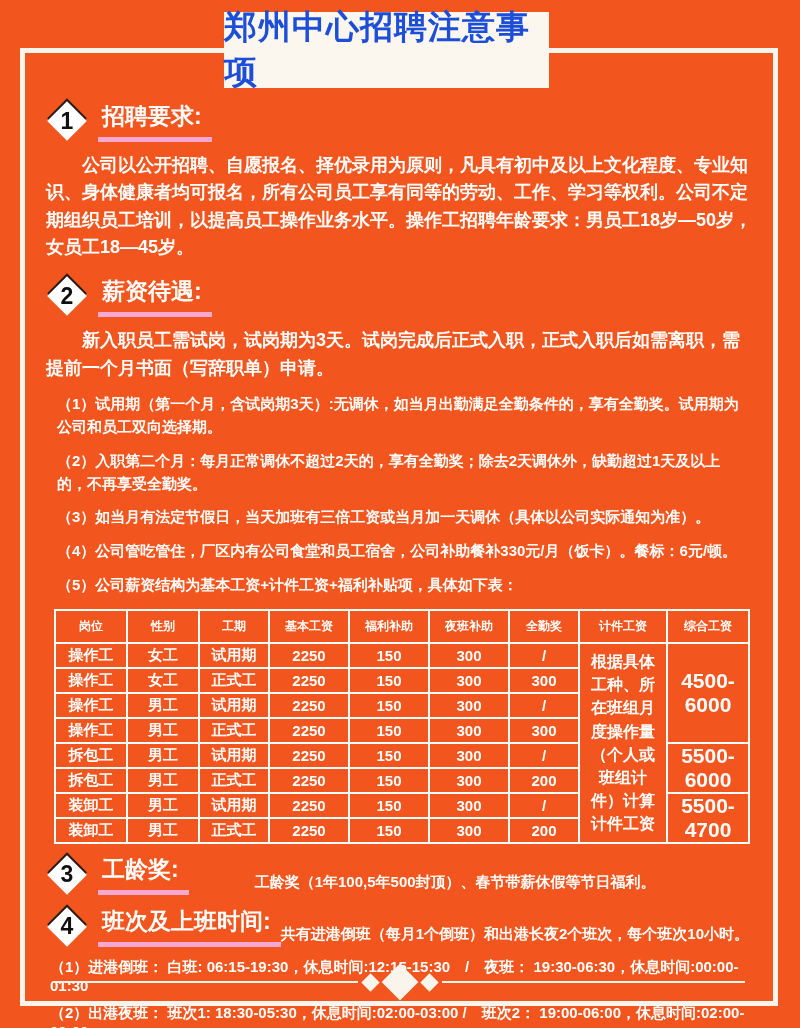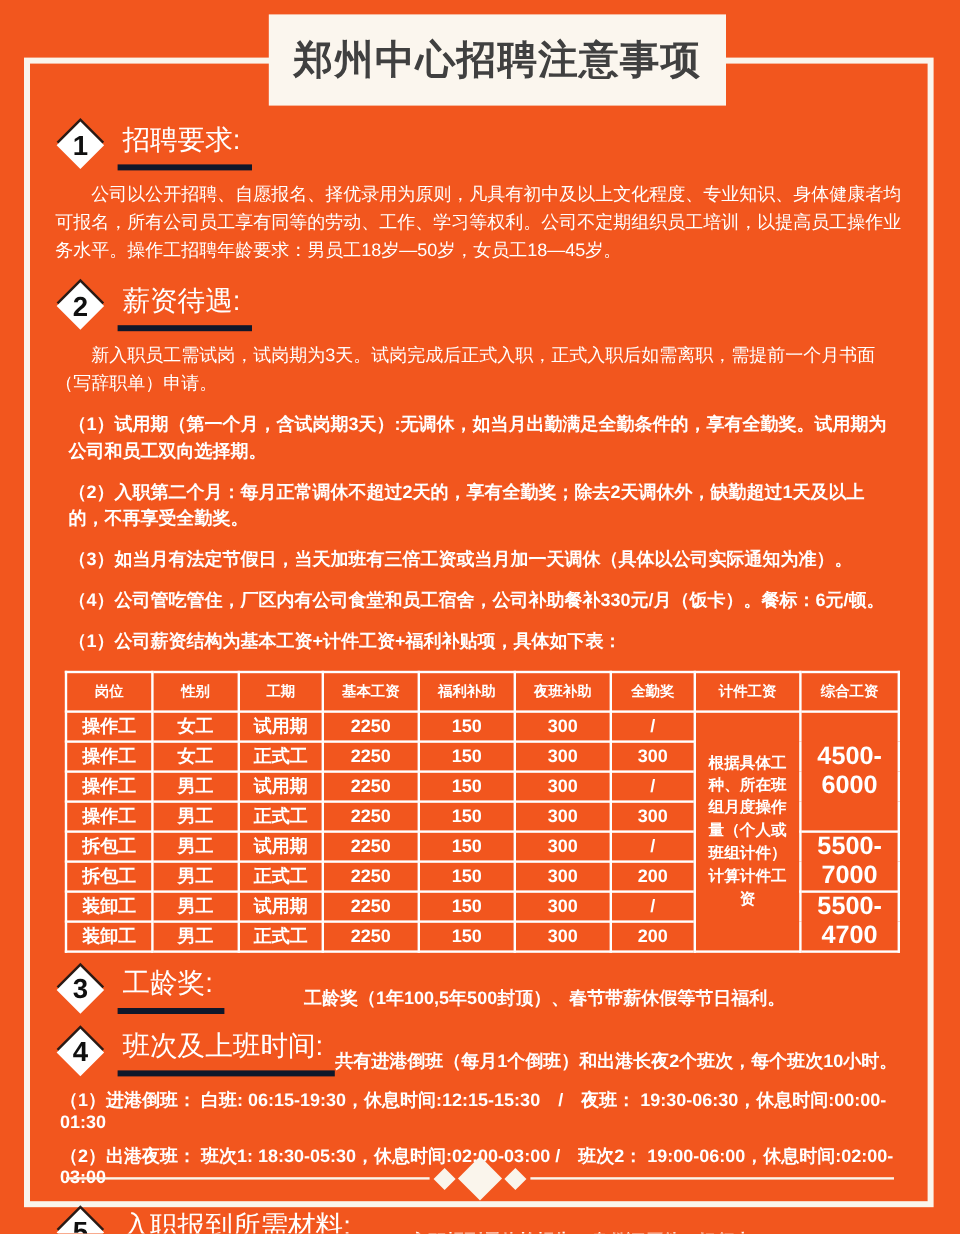--- a/index.html
+++ b/index.html
@@ -7,62 +7,62 @@
     width:800px;height:1028px;position:relative;overflow:hidden;
     background:#F2561E;
     font-family:"Liberation Sans","DejaVu Sans",sans-serif;
     color:#ffffff;
   }
   .frame{
     position:absolute;left:20px;top:48px;right:22px;bottom:22px;
     border:5px solid #FAF5EC;z-index:0;
   }
   .title-box{
-    position:absolute;left:224px;top:12px;width:381px;height:76px;
+    position:absolute;left:224px;top:12px;width:325px;height:76px;
     background:#FBF6EE;z-index:3;
     display:flex;align-items:center;justify-content:center;
-    font-size:33px;font-weight:700;color:#404040;letter-spacing:1px;
+    font-size:33px;font-weight:700;color:#1d4ed8;letter-spacing:1px;
   }
   .content{position:absolute;left:46px;top:100px;width:710px;z-index:2;}
 
   .sec-head{display:flex;align-items:center;}
   .badge{position:relative;width:42px;height:42px;flex:0 0 auto;}
   .badge .dia{
     position:absolute;left:7px;top:7px;width:28px;height:28px;background:#ffffff;
     transform:rotate(45deg);box-shadow:-2px -2px 0 rgba(20,20,20,.9);
   }
   .badge .num{
     position:absolute;inset:0;display:flex;align-items:center;justify-content:center;
     color:#101010;font-weight:700;font-size:23px;
   }
   .h-title{
     display:inline-block;margin-left:10px;
-    font-size:23px;font-weight:400;line-height:1;
-    padding:4px 10px 9px 4px;border-bottom:5px solid #0f172a;
+    font-size:23px;font-weight:700;line-height:1;
+    padding:4px 10px 9px 4px;border-bottom:5px solid #f9a8d4;
   }
   .head-desc{
     font-size:15px;font-weight:600;align-self:flex-end;padding-bottom:4px;text-align:center;
   }
   .para{
-    font-size:15px;font-weight:400;line-height:1.52;margin:10px 0 0 0;
+    font-size:18px;font-weight:700;line-height:1.52;margin:10px 0 0 0;
     text-indent:2em;
   }
   .list p{font-size:15px;font-weight:600;line-height:1.52;margin:11px;}
 
   table{
     border-collapse:collapse;table-layout:fixed;
     width:694px;margin:12px 0 0 8px;
   }
   th,td{
     border:2.5px solid #ffffff;text-align:center;vertical-align:middle;
     color:#ffffff;font-weight:700;padding:0;overflow:hidden;
   }
   th{height:31px;font-size:12px;}
   td{height:23px;font-size:15px;}
-  td.piece{font-size:13px;line-height:1.45;padding:0 5px;}
+  td.piece{font-size:16px;line-height:1.45;padding:0 5px;}
   td.comp{font-size:21px;}
 
   .shift-line{font-size:15px;font-weight:600;margin:10px 0 0 4px;}
 
   .divider{
     position:absolute;left:55px;right:55px;bottom:33px;z-index:2;
     display:flex;align-items:center;justify-content:center;
   }
   .divider .line{flex:1;height:2px;background:#FAF5EC;}
   .divider .d-sm{width:13px;height:13px;background:#FAF5EC;transform:rotate(45deg);margin:0 6px;}
@@ -93,21 +93,21 @@
       <span class="num">2</span>
     </span>
     <span class="h-title">薪资待遇:</span>
   </div>
   <p class="para">新入职员工需试岗，试岗期为3天。试岗完成后正式入职，正式入职后如需离职，需提前一个月书面（写辞职单）申请。</p>
   <div class="list">
     <p>（1）试用期（第一个月，含试岗期3天）:无调休，如当月出勤满足全勤条件的，享有全勤奖。试用期为公司和员工双向选择期。</p>
     <p>（2）入职第二个月：每月正常调休不超过2天的，享有全勤奖；除去2天调休外，缺勤超过1天及以上的，不再享受全勤奖。</p>
     <p>（3）如当月有法定节假日，当天加班有三倍工资或当月加一天调休（具体以公司实际通知为准）。</p>
     <p>（4）公司管吃管住，厂区内有公司食堂和员工宿舍，公司补助餐补330元/月（饭卡）。餐标：6元/顿。</p>
-    <p>（1）公司薪资结构为基本工资+计件工资+福利补贴项，具体如下表：</p>
+    <p>（5）公司薪资结构为基本工资+计件工资+福利补贴项，具体如下表：</p>
   </div>
 
   <table>
     <colgroup>
       <col style="width:72px">
         <col style="width:72px">
         <col style="width:70px">
       <col style="width:80px">
         <col style="width:80px">
         <col style="width:80px">
@@ -166,21 +166,21 @@
       <td>300</td>
     </tr>
     <tr>
       <td>拆包工</td>
       <td>男工</td>
       <td>试用期</td>
       <td>2250</td>
       <td>150</td>
       <td>300</td>
       <td>/</td>
-      <td class="comp" rowspan="2">5500-7000</td>
+      <td class="comp" rowspan="2">5500-6000</td>
     </tr>
     <tr>
       <td>拆包工</td>
       <td>男工</td>
       <td>正式工</td>
       <td>2250</td>
       <td>150</td>
       <td>300</td>
       <td>200</td>
     </tr>

